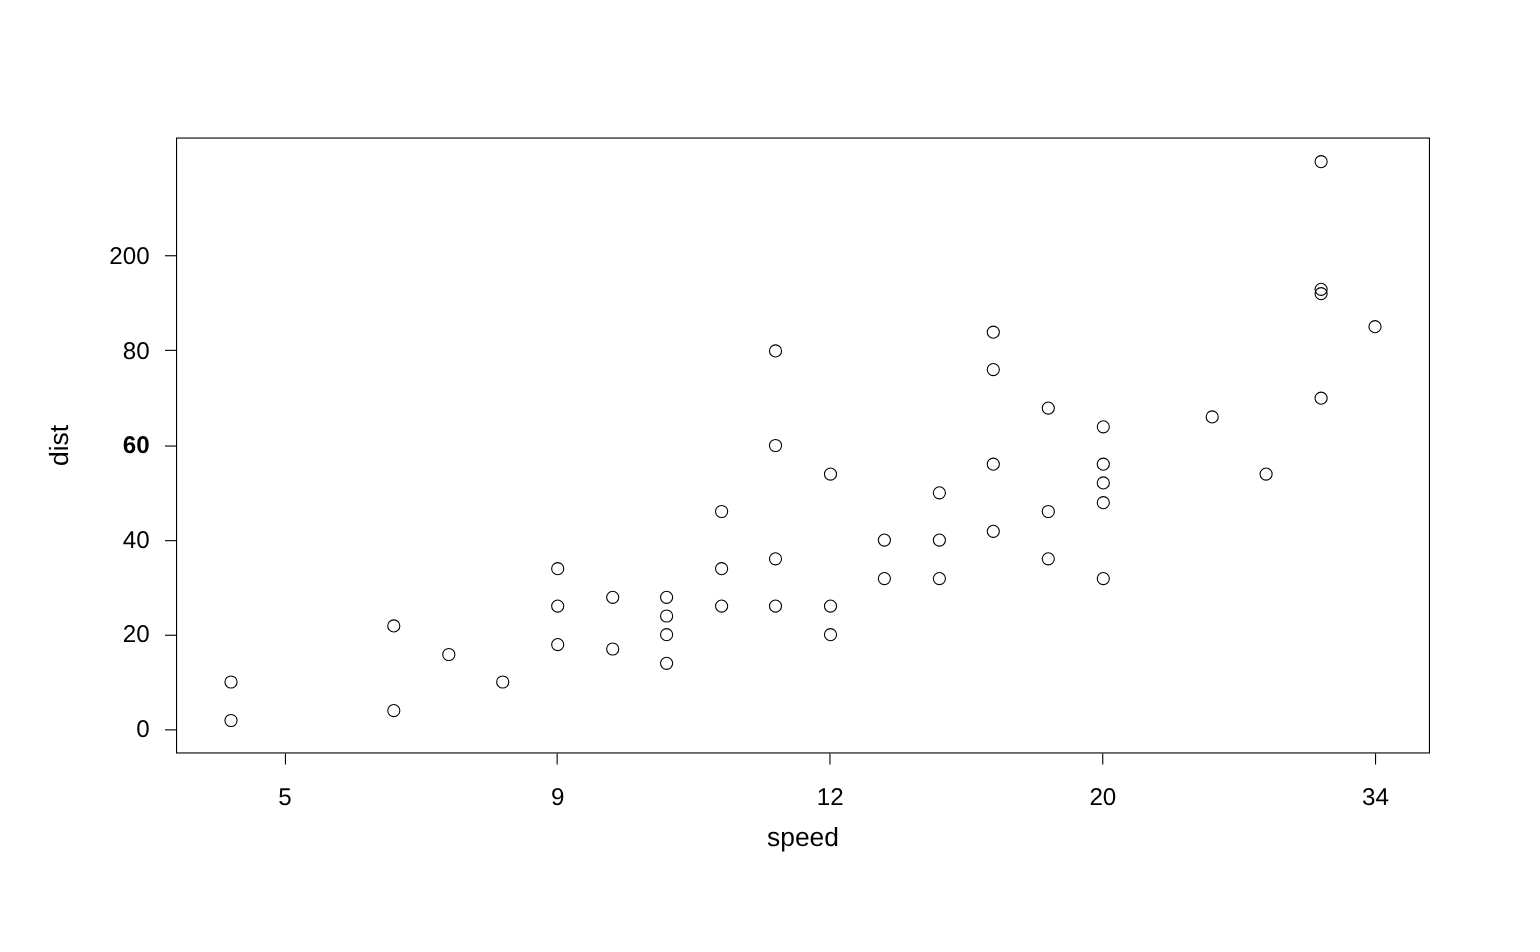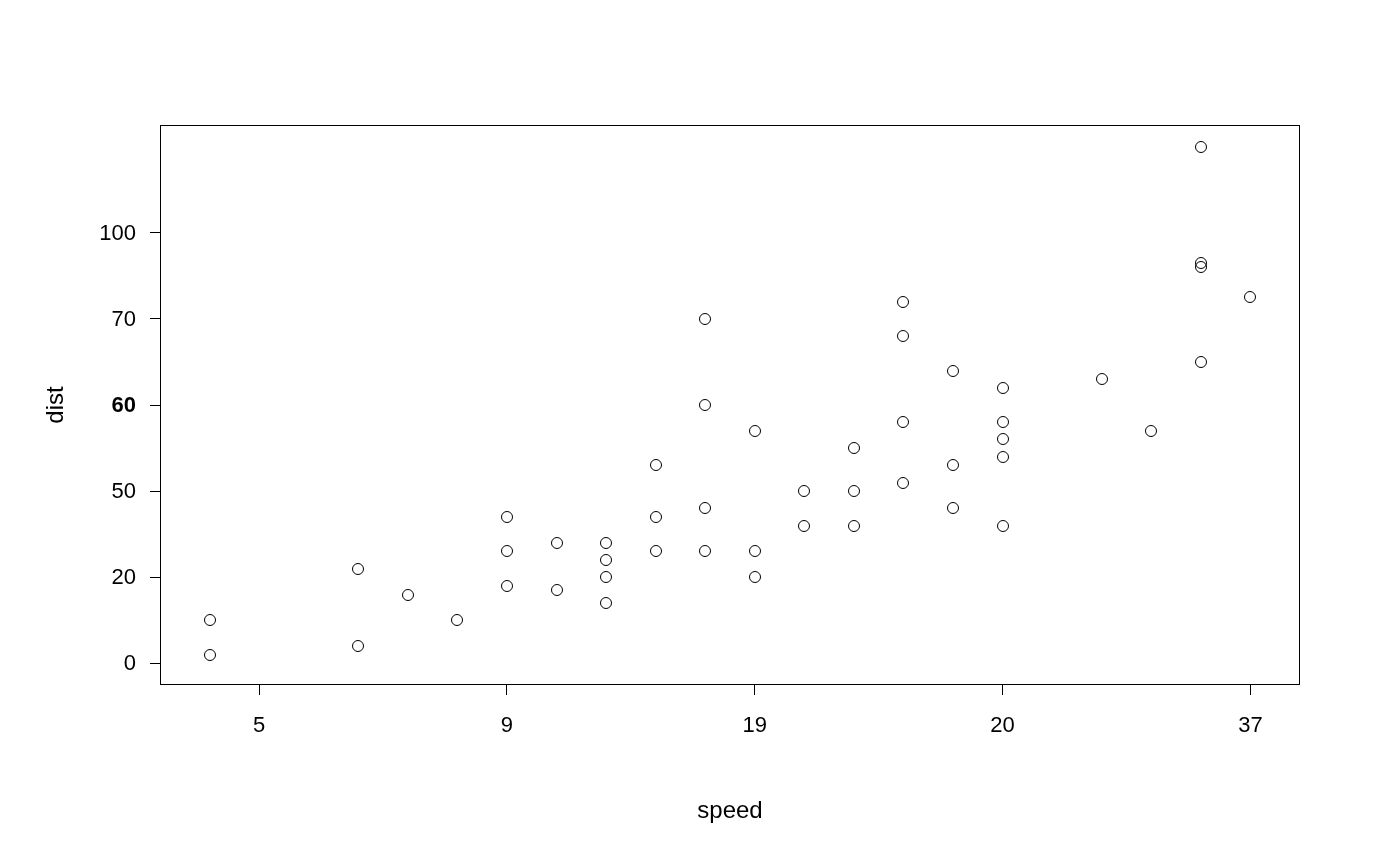--- a/index.html
+++ b/index.html
@@ -60,42 +60,42 @@
 <div class="chart-wrap">
 
   <div class="plot-area" id="plot-area" style="left: 160px; top: 125px; width: 1140px; height: 560px;"></div>
 
   <div class="xticks-container" id="xticks">
       <div class="axis-tick" style="left: 258.63px; top: 685px; width: 1px; height: 10px;"></div>
       <div class="axis-label" style="left: 259.13px; top: 712px; transform: translate(-50%, 0px);">5</div>
       <div class="axis-tick" style="left: 506.457px; top: 685px; width: 1px; height: 10px;"></div>
       <div class="axis-label" style="left: 506.957px; top: 712px; transform: translate(-50%, 0px);">9</div>
       <div class="axis-tick" style="left: 754.283px; top: 685px; width: 1px; height: 10px;"></div>
-      <div class="axis-label" style="left: 754.783px; top: 712px; transform: translate(-50%, 0px);">19</div>
+      <div class="axis-label" style="left: 754.783px; top: 712px; transform: translate(-50%, 0px);">12</div>
       <div class="axis-tick" style="left: 1002.11px; top: 685px; width: 1px; height: 10px;"></div>
       <div class="axis-label" style="left: 1002.61px; top: 712px; transform: translate(-50%, 0px);">20</div>
       <div class="axis-tick" style="left: 1249.93px; top: 685px; width: 1px; height: 10px;"></div>
-      <div class="axis-label" style="left: 1250.43px; top: 712px; transform: translate(-50%, 0px);">37</div>
+      <div class="axis-label" style="left: 1250.43px; top: 712px; transform: translate(-50%, 0px);">34</div>
     </div>
   <div class="yticks-container" id="yticks">
       <div class="axis-tick" style="left: 150px; top: 662.962px; width: 10px; height: 1px;"></div>
       <div class="axis-label" style="left: 136px; top: 663.462px; transform: translate(-100%, -50%);">0</div>
       <div class="axis-tick" style="left: 150px; top: 576.808px; width: 10px; height: 1px;"></div>
       <div class="axis-label" style="left: 136px; top: 577.308px; transform: translate(-100%, -50%);">20</div>
       <div class="axis-tick" style="left: 150px; top: 490.654px; width: 10px; height: 1px;"></div>
-      <div class="axis-label" style="left: 136px; top: 491.154px; transform: translate(-100%, -50%);">50</div>
+      <div class="axis-label" style="left: 136px; top: 491.154px; transform: translate(-100%, -50%);">40</div>
       <div class="axis-tick" style="left: 150px; top: 404.5px; width: 10px; height: 1px;"></div>
       <div class="axis-label" style="left: 136px; top: 405px; transform: translate(-100%, -50%); font-weight: bold;">60</div>
       <div class="axis-tick" style="left: 150px; top: 318.346px; width: 10px; height: 1px;"></div>
-      <div class="axis-label" style="left: 136px; top: 318.846px; transform: translate(-100%, -50%);">70</div>
+      <div class="axis-label" style="left: 136px; top: 318.846px; transform: translate(-100%, -50%);">80</div>
       <div class="axis-tick" style="left: 150px; top: 232.192px; width: 10px; height: 1px;"></div>
-      <div class="axis-label" style="left: 136px; top: 232.692px; transform: translate(-100%, -50%);">100</div>
+      <div class="axis-label" style="left: 136px; top: 232.692px; transform: translate(-100%, -50%);">200</div>
     </div>
 
-  <div class="axis-title" id="x-title" style="left: 730px; top: 796px; transform: translate(-50%, 0px);">speed</div>
+  <div class="axis-title" id="x-title" style="left: 730px; top: 748px; transform: translate(-50%, 0px);">speed</div>
   <div class="axis-title y-title" id="y-title" style="left: 55px; top: 405px;">dist</div>
 
   <div class="points-container" id="points">
       <div class="data-point" style="left: 209.565px; top: 654.846px;"></div>
       <div class="data-point" style="left: 209.565px; top: 620.385px;"></div>
       <div class="data-point" style="left: 358.261px; top: 646.231px;"></div>
       <div class="data-point" style="left: 358.261px; top: 568.692px;"></div>
       <div class="data-point" style="left: 407.826px; top: 594.538px;"></div>
       <div class="data-point" style="left: 457.391px; top: 620.385px;"></div>
       <div class="data-point" style="left: 506.957px; top: 585.923px;"></div>

